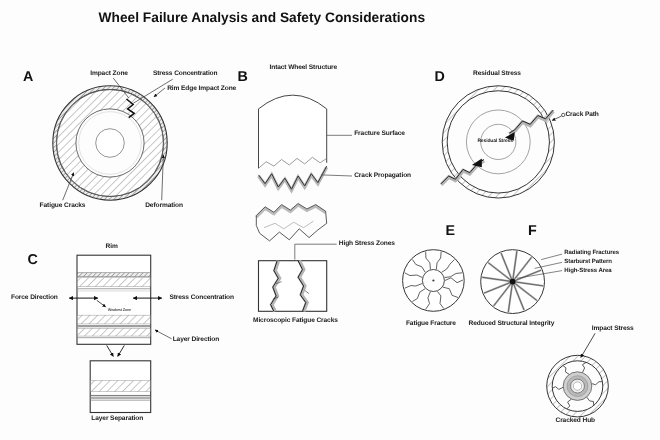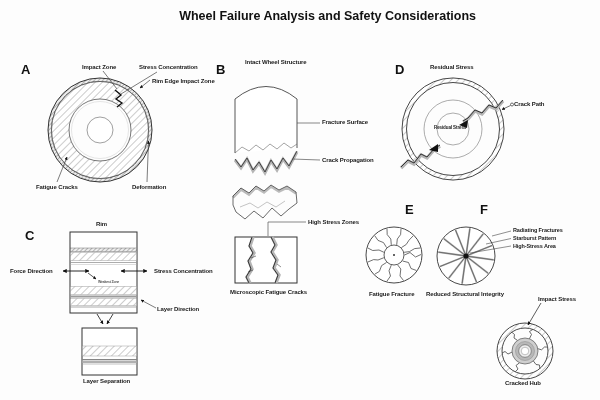--- a/index.html
+++ b/index.html
@@ -1,21 +1,21 @@
 <!DOCTYPE html>
 <html><head>
 <meta charset="utf-8">
 <style>
   html,body{margin:0;padding:0;background:#fff;}
   #fig{position:relative;width:600px;height:400px;background:#fdfdfd;overflow:hidden;
        font-family:"Liberation Sans",sans-serif;}
   #art{position:absolute;left:0;top:0;}
   .lbl{position:absolute;font:700 6px "Liberation Sans",sans-serif;color:#1a1a1a;
        white-space:nowrap;letter-spacing:-0.1px;}
-  .title{position:absolute;left:0;top:9px;width:476px;text-align:right;
+  .title{position:absolute;left:0;top:9px;width:476px;text-align:center;
          font:700 12.5px "Liberation Sans",sans-serif;color:#111;}
   .letter{position:absolute;font:700 13px "Liberation Sans",sans-serif;color:#111;}
   .tiny{font-size:3.5px;font-weight:700;color:#555;letter-spacing:-0.2px;}
   .small{font-size:4.5px;}
   .flbl{font-size:5.5px;}
 </style>
 </head>
 <body>
 
 <div id="fig">

